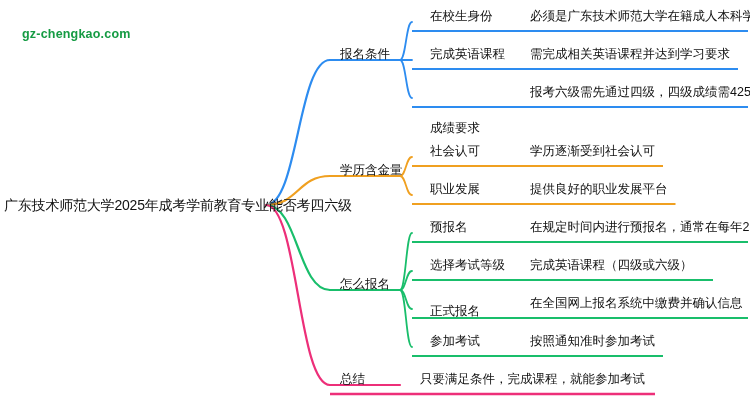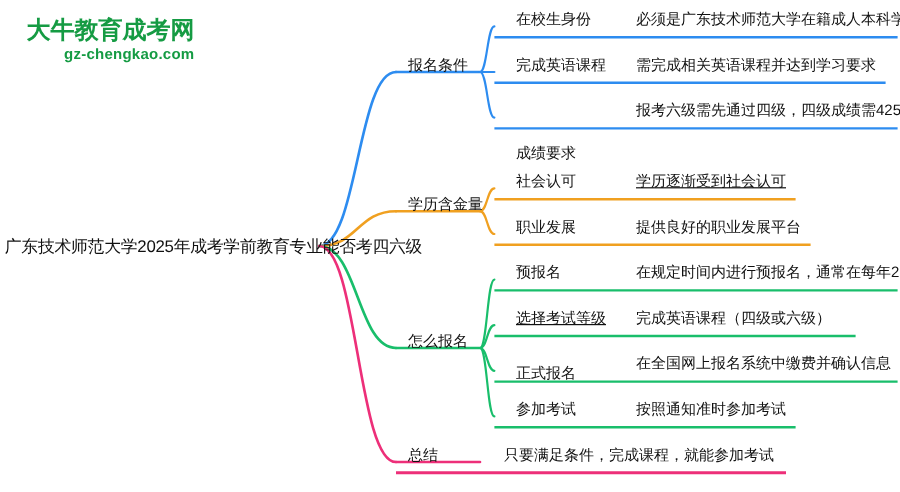--- a/index.html
+++ b/index.html
@@ -123,21 +123,20 @@
   }
   .branch-label { font-size: 12.5px; }
   .sub-label    { font-size: 12.5px; text-align: center; }
   .leaf-label   { font-size: 12.5px; }
 </style>
 </head>
 <body>
 
 <div id="logo">
   <div class="words">
-    <div class="brand-cn">大牛教育成考网</div>
     <div class="brand-url">gz-chengkao.com</div>
   </div>
 </div>
 
 <svg id="map-svg" width="750" height="410">
   <g id="connector-layer" fill="none" stroke-linecap="round">
       <path d="M 266 205 C 298 205, 298 60, 330 60" stroke="#2d8cf0" stroke-width="2.2"></path>
       <path d="M 330 60 L 400 60" stroke="#2d8cf0" stroke-width="2.2"></path>
       <path d="M 400 60 C 406 60, 406 22, 412 22" stroke="#2d8cf0" stroke-width="1.8"></path>
       <path d="M 400 60 C 406 60, 406 60, 412 60" stroke="#2d8cf0" stroke-width="1.8"></path>
@@ -174,27 +173,27 @@
     <div class="node-label root-label" style="left: 4px; top: 198px;">广东技术师范大学2025年成考学前教育专业能否考四六级</div>
     <div class="node-label branch-label" style="left: 340px; top: 47px;">报名条件</div>
     <div class="node-label sub-label" style="left: 430px; top: 9px;">在校生身份</div>
     <div class="node-label leaf-label" style="left: 530px; top: 9px;">必须是广东技术师范大学在籍成人本科学生</div>
     <div class="node-label sub-label" style="left: 430px; top: 47px;">完成英语课程</div>
     <div class="node-label leaf-label" style="left: 530px; top: 47px;">需完成相关英语课程并达到学习要求</div>
     <div class="node-label sub-label" style="left: 430px; top: 85px; margin-top: 36px;">成绩要求</div>
     <div class="node-label leaf-label" style="left: 530px; top: 85px;">报考六级需先通过四级，四级成绩需425分以上</div>
     <div class="node-label branch-label" style="left: 340px; top: 163px;">学历含金量</div>
     <div class="node-label sub-label" style="left: 430px; top: 144px;">社会认可</div>
-    <div class="node-label leaf-label" style="left: 530px; top: 144px; text-decoration: underline;">学历逐渐受到社会认可</div>
+    <div class="node-label leaf-label" style="left: 530px; top: 144px;">学历逐渐受到社会认可</div>
     <div class="node-label sub-label" style="left: 430px; top: 182px;">职业发展</div>
     <div class="node-label leaf-label" style="left: 530px; top: 182px;">提供良好的职业发展平台</div>
     <div class="node-label branch-label" style="left: 340px; top: 277px;">怎么报名</div>
     <div class="node-label sub-label" style="left: 430px; top: 220px; font-family: Liberation Serif, serif;">预报名</div>
     <div class="node-label leaf-label" style="left: 530px; top: 220px;">在规定时间内进行预报名，通常在每年2月</div>
-    <div class="node-label sub-label" style="left: 430px; top: 258px; text-decoration: underline;">选择考试等级</div>
+    <div class="node-label sub-label" style="left: 430px; top: 258px;">选择考试等级</div>
     <div class="node-label leaf-label" style="left: 530px; top: 258px;">完成英语课程（四级或六级）</div>
     <div class="node-label sub-label" style="left: 430px; top: 304px;">正式报名</div>
     <div class="node-label leaf-label" style="left: 530px; top: 296px;">在全国网上报名系统中缴费并确认信息</div>
     <div class="node-label sub-label" style="left: 430px; top: 334px;">参加考试</div>
     <div class="node-label leaf-label" style="left: 530px; top: 334px;">按照通知准时参加考试</div>
     <div class="node-label branch-label" style="left: 340px; top: 372px;">总结</div>
     <div class="node-label leaf-label" style="left: 420px; top: 372px;">只要满足条件，完成课程，就能参加考试</div>
   </div>
 
 </body></html>

